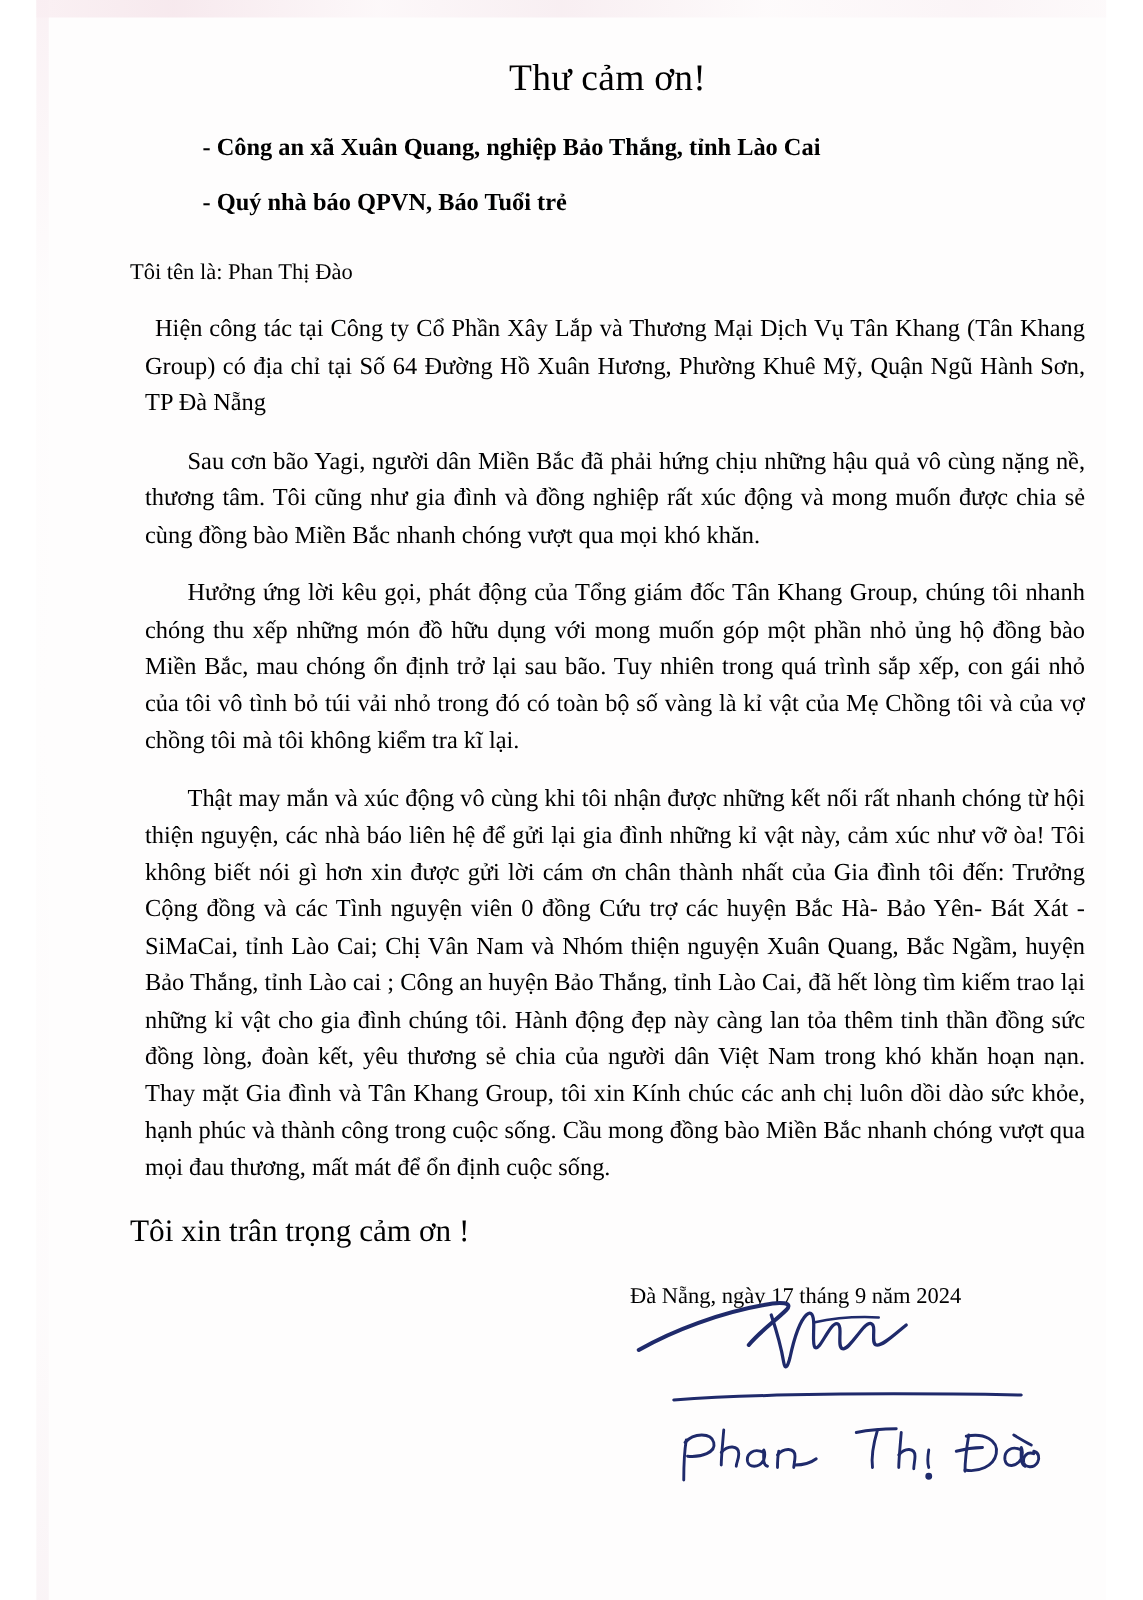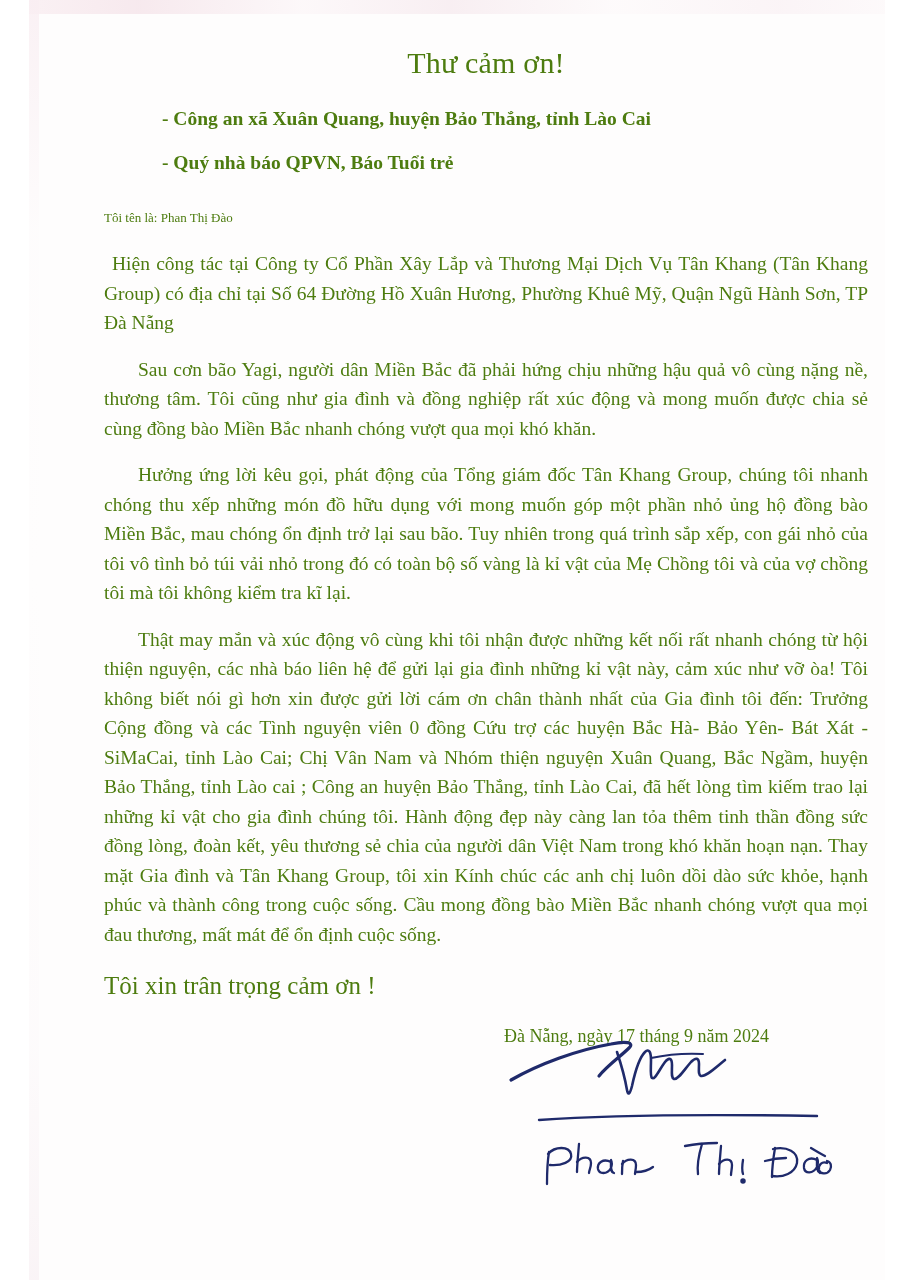--- a/index.html
+++ b/index.html
@@ -9,21 +9,21 @@
     background: #ffffff;
   }
   .page {
     position: relative;
     width: 856px;
     height: 1280px;
     margin: 0 auto;
     background: #fefdfd;
     overflow: hidden;
     font-family: "Liberation Serif", "DejaVu Serif", serif;
-    color: #4d7c0f;
+    color: #000000;
   }
   
   .scan-tint-top {
     position: absolute;
     left: 0; top: 0;
     width: 914px; height: 14px;
     background: linear-gradient(to right,
         rgba(250,240,243,0.95) 0%,
         rgba(246,231,236,0.9) 12%,
         rgba(252,246,248,0.7) 30%,
@@ -78,33 +78,33 @@
     margin: 0;
   }
   .rcp-item {
     padding-left: 68px;
     text-indent: -10px;
     margin: 15px 0 0 0;
   }
 
   
   .body-line {
-    font-size: 13px;
+    font-size: 18px;
     line-height: 29px;
     font-weight: 400;
     margin: 0;
   }
   .name-line {
     margin-top: 26px;
   }
   .para {
     font-size: 19.5px;
     line-height: 29.5px;
     font-weight: 400;
-    margin: 17px 0 0 0;
+    margin: 17px 0 0 12px;
     text-align: justify;
   }
   .para.indent {
     text-indent: 34px;
   }
   .para.indent-sm {
     text-indent: 8px;
   }
   .closing {
     font-size: 25px;
@@ -155,21 +155,21 @@
 <div class="page">
 
   <div class="scan-tint-top"></div>
   <div class="scan-tint-left"></div>
 
   <div class="doc">
 
     <h1 class="title">Thư cảm ơn!</h1>
 
     <div class="recipients">
-      <p class="rcp-item">- Công an xã Xuân Quang, huyện Bảo Thắng, tỉnh Lào Cai</p>
+      <p class="rcp-item">- Công an xã Xuân Quang, nghiệp Bảo Thắng, tỉnh Lào Cai</p>
       <p class="rcp-item">- Quý nhà báo QPVN, Báo Tuổi trẻ</p>
     </div>
 
     <p class="body-line name-line">Tôi tên là: Phan Thị Đào</p>
 
     <p class="para indent-sm">Hiện công tác tại Công ty Cổ Phần Xây Lắp và Thương Mại Dịch Vụ Tân Khang (Tân Khang Group) có địa chỉ tại Số 64 Đường Hồ Xuân Hương, Phường Khuê Mỹ, Quận Ngũ Hành Sơn, TP Đà Nẵng</p>
 
     <p class="para indent">Sau cơn bão Yagi, người dân Miền Bắc đã phải hứng chịu những hậu quả vô cùng nặng nề, thương tâm. Tôi cũng như gia đình và đồng nghiệp rất xúc động và mong muốn được chia sẻ cùng đồng bào Miền Bắc nhanh chóng vượt qua mọi khó khăn.</p>
     <p class="para indent">Hưởng ứng lời kêu gọi, phát động của Tổng giám đốc Tân Khang Group, chúng tôi nhanh chóng thu xếp những món đồ hữu dụng với mong muốn góp một phần nhỏ ủng hộ đồng bào Miền Bắc, mau chóng ổn định trở lại sau bão. Tuy nhiên trong quá trình sắp xếp, con gái nhỏ của tôi vô tình bỏ túi vải nhỏ trong đó có toàn bộ số vàng là kỉ vật của Mẹ Chồng tôi và của vợ chồng tôi mà tôi không kiểm tra kĩ lại.</p>
     <p class="para indent">Thật may mắn và xúc động vô cùng khi tôi nhận được những kết nối rất nhanh chóng từ hội thiện nguyện, các nhà báo liên hệ để gửi lại gia đình những kỉ vật này, cảm xúc như vỡ òa! Tôi không biết nói gì hơn xin được gửi lời cám ơn chân thành nhất của Gia đình tôi đến: Trưởng Cộng đồng và các Tình nguyện viên 0 đồng Cứu trợ các huyện Bắc Hà- Bảo Yên- Bát Xát - SiMaCai, tỉnh Lào Cai; Chị Vân Nam và Nhóm thiện nguyện Xuân Quang, Bắc Ngầm, huyện Bảo Thắng, tỉnh Lào cai ; Công an huyện Bảo Thắng, tỉnh Lào Cai, đã hết lòng tìm kiếm trao lại những kỉ vật cho gia đình chúng tôi. Hành động đẹp này càng lan tỏa thêm tinh thần đồng sức đồng lòng, đoàn kết, yêu thương sẻ chia của người dân Việt Nam trong khó khăn hoạn nạn. Thay mặt Gia đình và Tân Khang Group, tôi xin Kính chúc các anh chị luôn dồi dào sức khỏe, hạnh phúc và thành công trong cuộc sống. Cầu mong đồng bào Miền Bắc nhanh chóng vượt qua mọi đau thương, mất mát để ổn định cuộc sống.</p>

